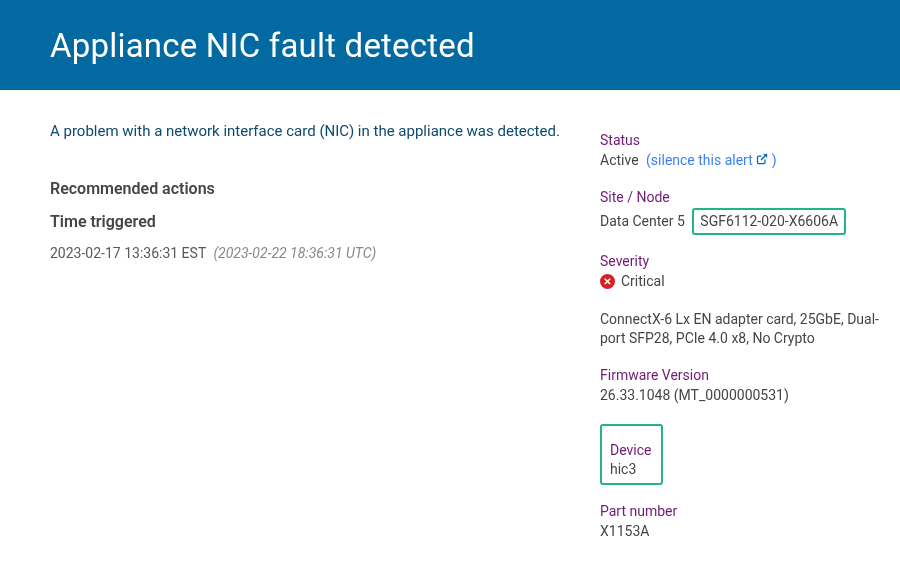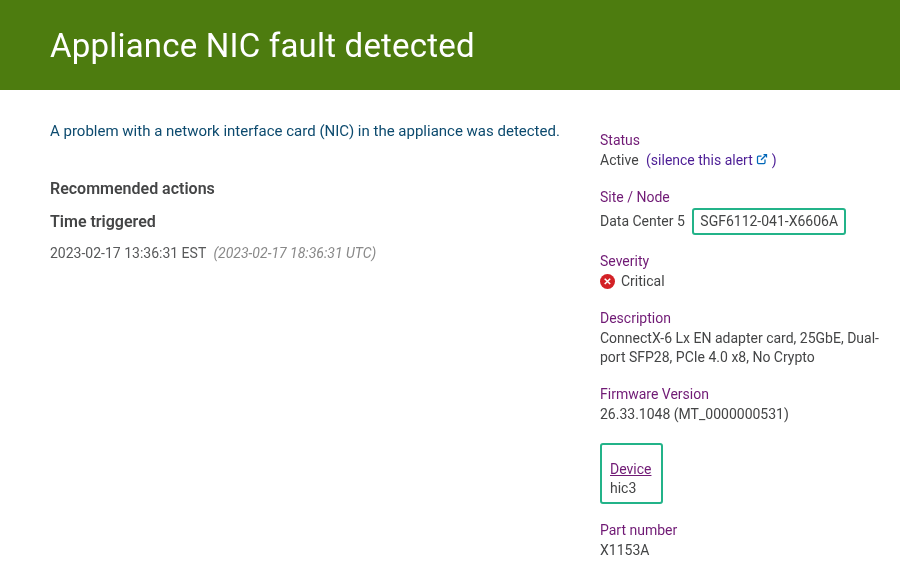--- a/index.html
+++ b/index.html
@@ -8,21 +8,21 @@
       box-sizing: border-box;
     }
     body {
       font-family: -apple-system, BlinkMacSystemFont, "Segoe UI", Roboto, Helvetica, Arial, sans-serif;
       background: #fff;
       width: 900px;
       height: 576px;
       overflow: hidden;
     }
     .header {
-      background: #4d7c0f;
+      background: #0369a1;
       color: #fff;
       padding: 24px 50px;
       height: 90px;
       display: flex;
       align-items: center;
     }
     .header h1 {
       font-size: 33px;
       font-weight: 400;
       letter-spacing: 0.2px;
@@ -77,21 +77,21 @@
       font-size: 14px;
       margin-bottom: 3px;
       margin-top: 12px;
     }
     .meta-value {
       color: #444546;
       font-size: 14px;
       line-height: 1.4;
     }
     .silence-link {
-      color: #4c1d95;
+      color: #3b82f6;
       font-size: 14px;
       text-decoration: none;
       margin-left: 4px;
     }
     .external-icon {
       display: inline-block;
     }
     .node-block {
       display: inline-block;
       border: 2px solid #23b389;
@@ -120,40 +120,39 @@
       line-height: 1;
     }
     .device-box {
       display: inline-block;
       border: 2px solid #23b389;
       border-radius: 3px;
       padding: 4px 10px 4px 8px;
     }
     .device-box .meta-label {
       margin-bottom: 2px;
-      text-decoration: underline;
     }
   </style>
 </head>
 <body>
 
 <div class="header">
   <h1>Appliance NIC fault detected</h1>
 </div>
 
 <div class="content">
   <div class="main">
     <p class="problem-text">A problem with a network interface card (NIC) in the appliance was detected.</p>
 
     <div class="section-heading">Recommended actions</div>
 
     <div class="section-heading">Time triggered</div>
     <div class="time-triggered">
       <span>2023-02-17 13:36:31 EST</span>
-      <span class="utc">(2023-02-17 18:36:31 UTC)</span>
+      <span class="utc">(2023-02-22 18:36:31 UTC)</span>
     </div>
   </div>
 
   <div class="sidebar">
 
     <div class="meta-item">
       <div class="meta-label">Status</div>
       <div class="meta-value">
         <span>Active</span>
         <a href="#" class="silence-link">(<span>silence this alert</span> <span class="external-icon"><svg width="12" height="12" viewBox="0 0 24 24" fill="none" stroke="#0067b8" stroke-width="2.5">
@@ -161,34 +160,33 @@
                 <polyline points="15 3 21 3 21 9"></polyline>
                 <line x1="10" y1="14" x2="21" y2="3"></line>
               </svg></span> )</a>
       </div>
     </div>
 
     <div class="meta-item">
       <div class="meta-label">Site / Node</div>
       <div class="meta-value">
         <span>Data Center 5</span>
-        <span class="node-block">SGF6112-041-X6606A</span>
+        <span class="node-block">SGF6112-020-X6606A</span>
       </div>
     </div>
 
     <div class="meta-item">
       <div class="meta-label">Severity</div>
       <div class="meta-value severity-row">
         <span class="critical-icon">✕</span>
         <span>Critical</span>
       </div>
     </div>
 
     <div class="meta-item">
-      <div class="meta-label">Description</div>
       <div class="meta-value">ConnectX-6 Lx EN adapter card, 25GbE, Dual-port SFP28, PCIe 4.0 x8, No Crypto</div>
     </div>
 
     <div class="meta-item">
       <div class="meta-label">Firmware Version</div>
       <div class="meta-value">26.33.1048 (MT_0000000531)</div>
     </div>
 
     <div class="meta-item">
       <div class="device-box">

